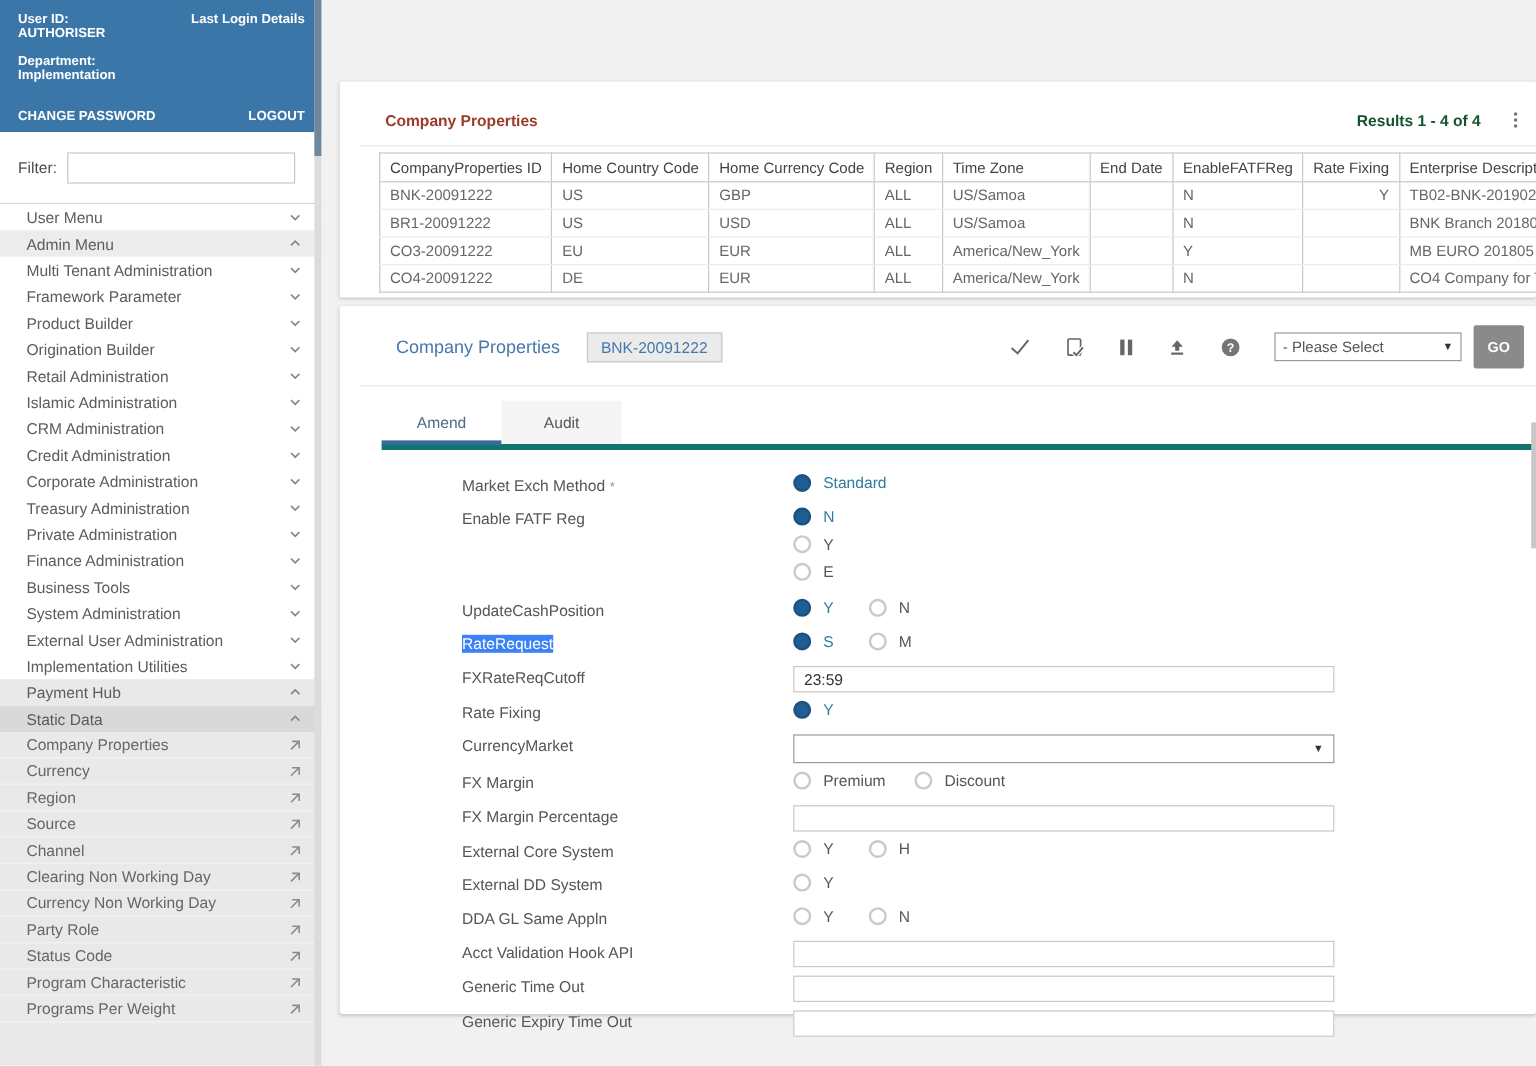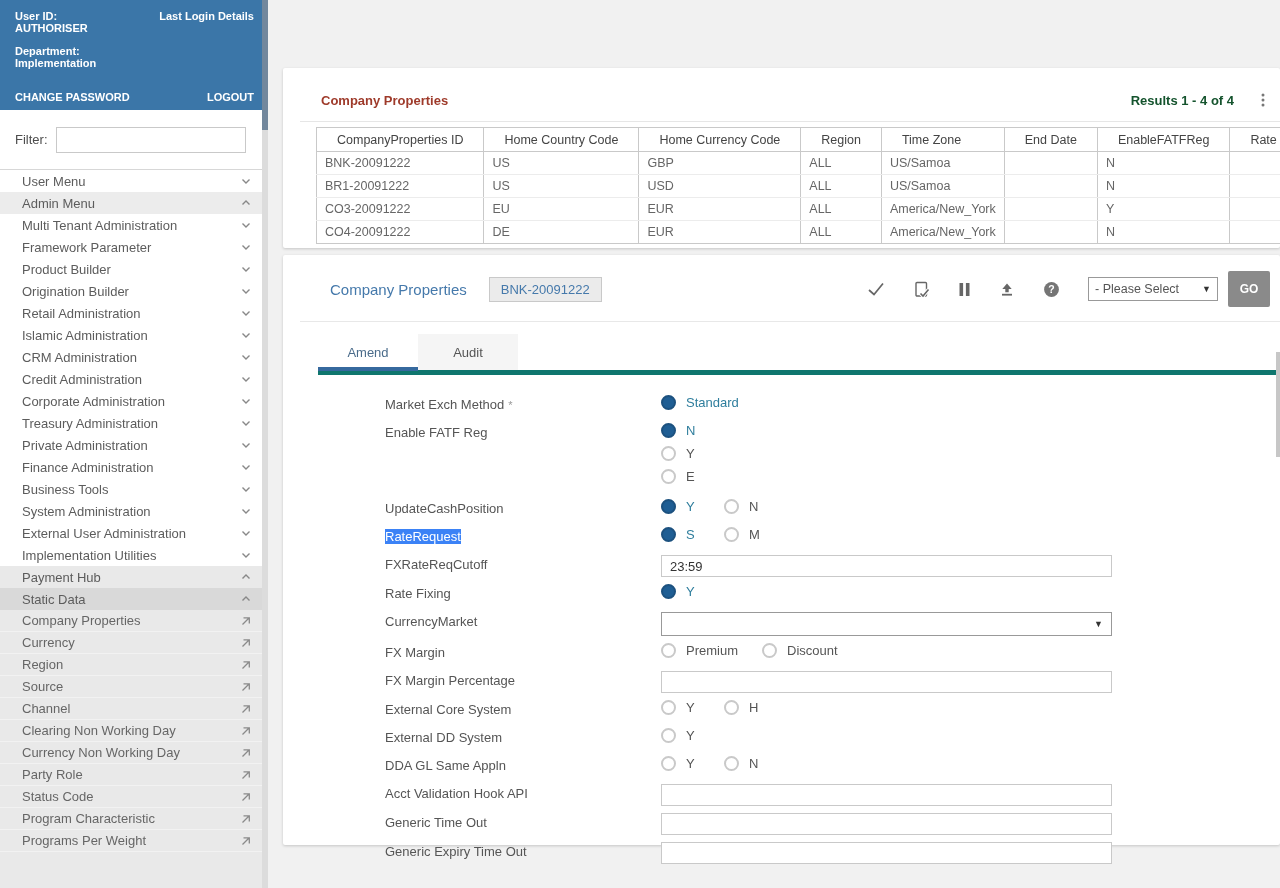--- a/index.html
+++ b/index.html
@@ -41,35 +41,35 @@
   
   .c1-head { display:flex; align-items:center; padding:24px 6px 0 38px; }
   .c1-title { color:#9e3a2a; font-size:13px; font-weight:bold; }
   .c1-right { margin-left:auto; display:flex; align-items:center; }
   .c1-results { font-size:13px; font-weight:bold; color:#14532d; }
   .kebab { margin-left:22px; margin-right:4px; cursor:pointer; display:flex; }
   .c1-divider { border-bottom:1px solid #e6e6e6; margin:13px 0 0 17px; }
   .tbl-wrap { margin:5px 0 0 33px; }
   table.results { border-collapse:collapse; table-layout:fixed; }
   table.results th { height:24px; border:1px solid #c9c9c9; font-size:12.5px; font-weight:normal;
-                     color:#444; text-align:left; padding:0 20px; white-space:nowrap; overflow:hidden; background:#fff; }
+                     color:#444; text-align:left; padding:0 8px; white-space:nowrap; overflow:hidden; background:#fff; }
   table.results td { height:23px; border-left:1px solid #c9c9c9; border-right:1px solid #c9c9c9;
                      border-bottom:1px solid #ececec; font-size:12.5px; color:#666;
                      padding:0 8px; white-space:nowrap; overflow:hidden; }
   table.results tr:last-child td { border-bottom:1px solid #c9c9c9; }
   td.col-ratefix { text-align:right; }
 
   
   .c2-head { display:flex; align-items:center; padding:16px 10px 0 47px; }
   .c2-title { color:#4579ab; font-size:15px; }
   .rec-badge { margin-left:22px; background:#ebebeb; border:1px solid #c9c9c9; color:#4579ab;
                font-size:13px; padding:4px 11px; cursor:default; }
   .c2-tools { margin-left:auto; display:flex; align-items:center; }
   .tool-ic { margin-right:28px; display:flex; cursor:pointer; }
-  .sel-box { width:130px; height:24px; border:1px solid #999; display:flex; align-items:center;
+  .sel-box { width:156px; height:24px; border:1px solid #999; display:flex; align-items:center;
              font-size:12.5px; color:#555; padding:0 6px; position:relative; background:#fff; cursor:pointer; }
   .sel-caret { position:absolute; right:6px; font-size:9px; color:#333; }
   .go-btn { margin-left:10px; width:42px; height:36px; background:#8a8a8a; color:#fff; border:none;
             font-size:12px; font-weight:bold; border-radius:2px; cursor:pointer; }
   .c2-divider { border-bottom:1px solid #e8e8e8; margin:14px 0 0 17px; }
   .tabs { display:flex; margin:12px 0 0 35px; border-bottom:5px solid #0f766e; }
   .tab { width:100px; height:36px; display:flex; align-items:center; justify-content:center;
          font-size:13px; color:#555; cursor:pointer; position:relative; }
   .tab.active { color:#4a6b8a; }
   .tab.active::after { content:""; position:absolute; left:0; right:0; bottom:-1px; height:4px; background:#36699e; }

